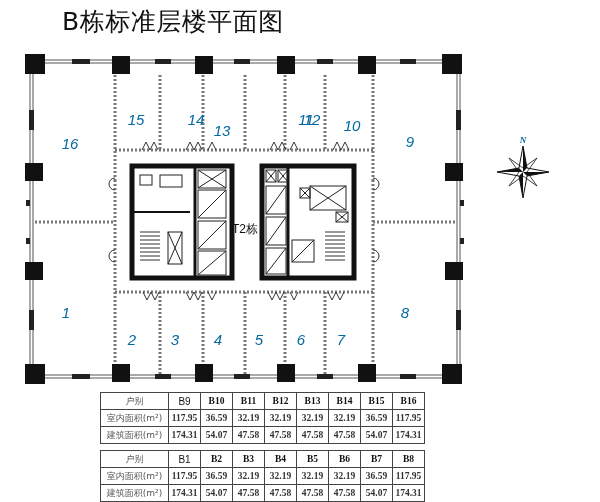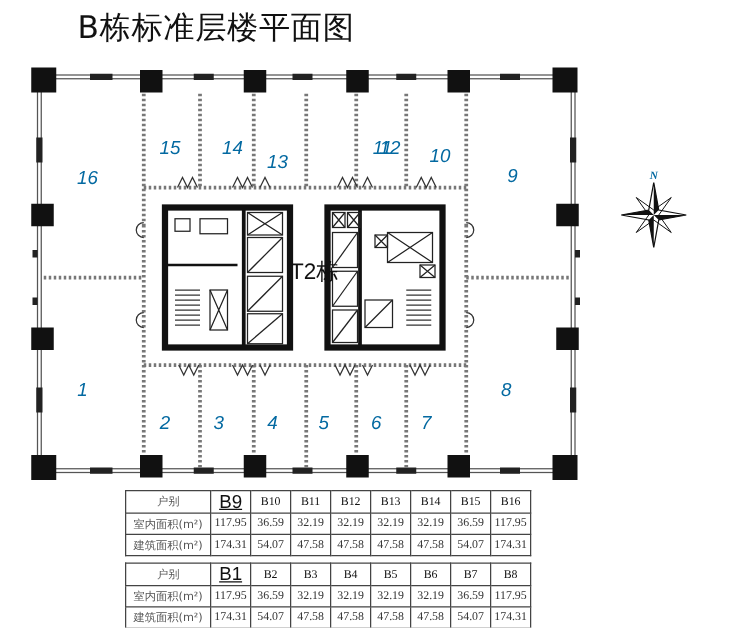--- a/index.html
+++ b/index.html
@@ -1,27 +1,27 @@
 <!DOCTYPE html>
 <html><head>
 <meta charset="utf-8">
 <style>
   * { box-sizing: border-box; margin: 0; padding: 0; }
   html, body { width: 600px; height: 502px; background: #ffffff; overflow: hidden; }
   body { position: relative; font-family: "Liberation Sans", sans-serif; color: #111; }
   .title { position: absolute; left: 62px; top: 4px; font-size: 25px; line-height: 36px; letter-spacing: 0.5px; font-family: "DejaVu Sans", sans-serif; }
   .plan { position: absolute; left: 0; top: 0; width: 600px; height: 390px; }
   .room-num { position: absolute; font-family: "Liberation Sans", sans-serif; font-size: 15px; color: #0369a1; transform: translate(-50%, -50%); font-style: italic; }
-  .t2 { position: absolute; left: 232px; top: 205px; font-size: 18px; }
+  .t2 { position: absolute; left: 232px; top: 221px; font-size: 12px; }
   .table { position: absolute; left: 100px; border-collapse: collapse; font-family: "Liberation Serif", serif; font-size: 9.5px; color: #333; }
   .table td { border: 1px solid #444; text-align: center; height: 17px; padding: 0 1px; }
   .table td.lbl { width: 68px; font-family: "DejaVu Sans", sans-serif; font-size: 9px; color: #555; }
-  .table td.c { width: 32px; }
-  .table tr.hdr td.c { font-weight: normal; color: #111; }
-  .table tr.hdr td.c.first { font-weight: normal; font-family: "Liberation Sans", sans-serif; font-size: 15px; text-decoration: underline; }
+  .table td.c { width: 32px; font-weight: bold; }
+  .table tr.hdr td.c { font-weight: bold; color: #111; }
+  .table tr.hdr td.c.first { font-weight: normal; font-family: "Liberation Sans", sans-serif; font-size: 10px; }
   #t1 { top: 392px; }
   #t2 { top: 450px; }
 </style>
 </head>
 <body>
 
 <div class="title">B栋标准层楼平面图</div>
 
 <svg class="plan" viewBox="0 0 600 390" width="600" height="390">
 
@@ -197,21 +197,21 @@
     <div class="room-num" style="left: 218px; top: 339px;">4</div>
     <div class="room-num" style="left: 259px; top: 339px;">5</div>
     <div class="room-num" style="left: 301px; top: 339px;">6</div>
     <div class="room-num" style="left: 341px; top: 339px;">7</div>
     <div class="room-num" style="left: 405px; top: 312px;">8</div>
     <div class="room-num" style="left: 410px; top: 141px;">9</div>
     <div class="room-num" style="left: 352px; top: 125px;">10</div>
     <div class="room-num" style="left: 306px; top: 119px;">11</div>
     <div class="room-num" style="left: 265px; top: 119px; margin-left: 47px;">12</div>
     <div class="room-num" style="left: 222px; top: 130px;">13</div>
-    <div class="room-num" style="left: 186px; top: 119px;">14</div>
+    <div class="room-num" style="left: 196px; top: 119px;">14</div>
     <div class="room-num" style="left: 136px; top: 119px;">15</div>
     <div class="room-num" style="left: 70px; top: 143px;">16</div>
   </div>
 
 <table class="table" id="t1">
   <tbody>
       <tr class="hdr">
     <td class="lbl">户别</td>
     <td class="c first">B9</td>
     <td class="c">B10</td>

